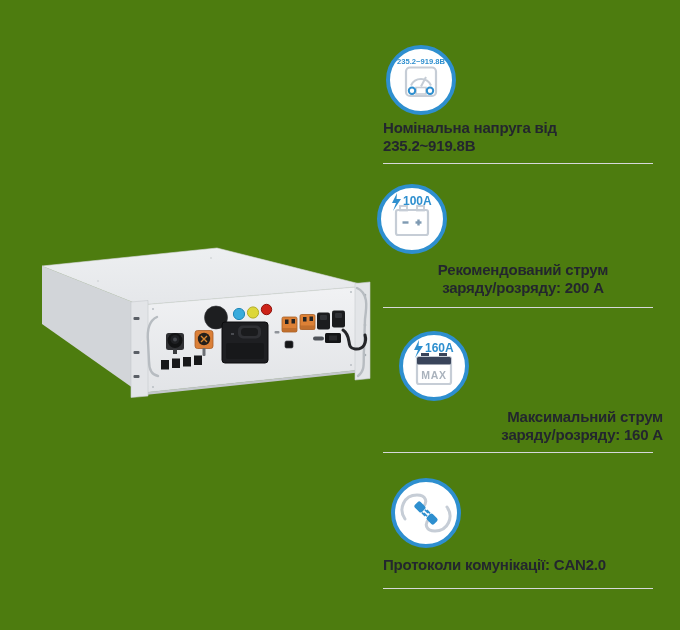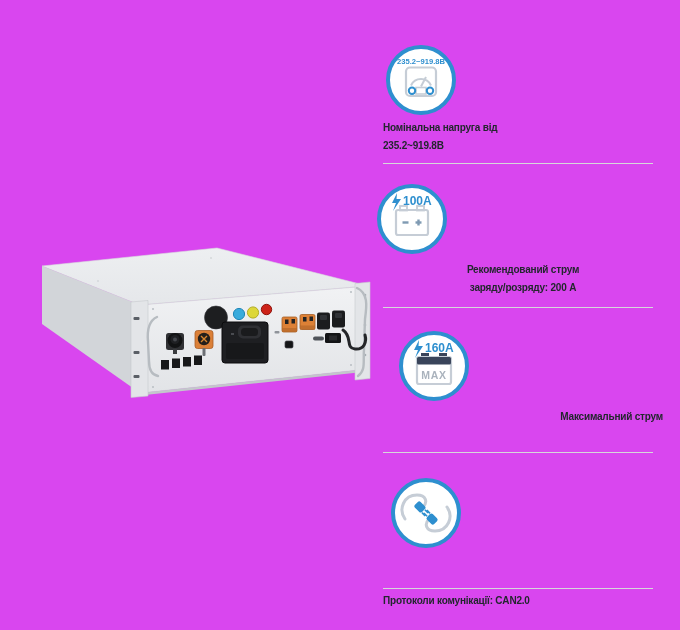--- a/index.html
+++ b/index.html
@@ -1,24 +1,24 @@
 <!DOCTYPE html>
 <html><head>
 <meta charset="utf-8">
 <style>
   html,body{margin:0;padding:0;background:#ffffff;}
   .canvas{
-    position:relative;width:680px;height:630px;background:#d946ef;overflow:hidden;
+    position:relative;width:680px;height:630px;background:#4d7c0f;overflow:hidden;
     font-family:"Liberation Sans", sans-serif;
   }
   .product-illustration{position:absolute;left:35px;top:245px;width:340px;height:190px;}
   .feature-icon{position:absolute;width:72px;height:72px;}
   .feature-caption{
     position:absolute;left:383px;width:280px;
-    font-size:10px;font-weight:700;color:#23262e;line-height:17.5px;letter-spacing:-0.2px;
+    font-size:15px;font-weight:700;color:#23262e;line-height:17.5px;letter-spacing:-0.2px;
   }
   .divider{position:absolute;left:383px;width:270px;height:1px;background:#d6d8da;}
   svg text{font-family:"Liberation Sans", sans-serif;}
   .icon-ring{fill:#ffffff;stroke:#2e8fcf;stroke-width:4;}
   .icon-gray{stroke:#c6cdd6;fill:none;}
   .accent-fill{fill:#2e8fcf;}
   .accent-text{fill:#2e8fcf;font-weight:bold;}
 </style>
 </head>
 <body>
@@ -175,38 +175,39 @@
       <text x="27" y="21.5" text-anchor="start" font-size="12" class="accent-text">160A</text>
       <rect x="23" y="23" width="8" height="4.5" fill="#39445a"></rect>
       <rect x="41" y="23" width="8" height="4.5" fill="#39445a"></rect>
       <rect x="19" y="27" width="34" height="27" rx="2" class="icon-gray" stroke-width="2.2" fill="#ffffff"></rect>
       <rect x="19" y="27" width="34" height="7.5" rx="1.5" fill="#39445a"></rect>
       <text x="36" y="48.5" text-anchor="middle" font-size="10.5" font-weight="bold" fill="#aab3bd" letter-spacing="0.8">MAX</text>
     </svg>
   </div>
   <div class="feature-caption" style="top:408px;text-align:right;">
     <div>Максимальний струм</div>
+    <div>заряду/розряду: 160 А</div>
   </div>
   <div class="divider" style="top:452px;"></div>
 
   <div class="feature-icon" style="left:390px;top:477px;">
     <svg viewBox="0 0 72 72" width="72" height="72">
       <circle class="icon-ring" cx="36" cy="36" r="33"></circle>
       <path d="M15,42 C8,32 14,18 27,18 C36,18 38,25 33,30" class="icon-gray" stroke-width="3" stroke-linecap="round"></path>
       <path d="M57,30 C64,40 58,54 45,54 C36,54 34,47 39,42" class="icon-gray" stroke-width="3" stroke-linecap="round"></path>
       <g transform="rotate(45 31 31)">
         <rect x="24.5" y="27" width="10" height="8" rx="2" class="accent-fill"></rect>
         <rect x="35" y="28.6" width="4.5" height="1.7" class="accent-fill"></rect>
         <rect x="35" y="32.7" width="4.5" height="1.7" class="accent-fill"></rect>
       </g>
       <g transform="rotate(225 41 41)">
         <rect x="34.5" y="37" width="10" height="8" rx="2" class="accent-fill"></rect>
         <rect x="45" y="38.6" width="4.5" height="1.7" class="accent-fill"></rect>
         <rect x="45" y="42.7" width="4.5" height="1.7" class="accent-fill"></rect>
       </g>
     </svg>
   </div>
-  <div class="feature-caption" style="top:556px;margin-top:36px;">
+  <div class="feature-caption" style="top:556px;">
     <div>Протоколи комунікації: CAN2.0</div>
   </div>
   <div class="divider" style="top:588px;"></div>
 
 </div>
 
 </body></html>

